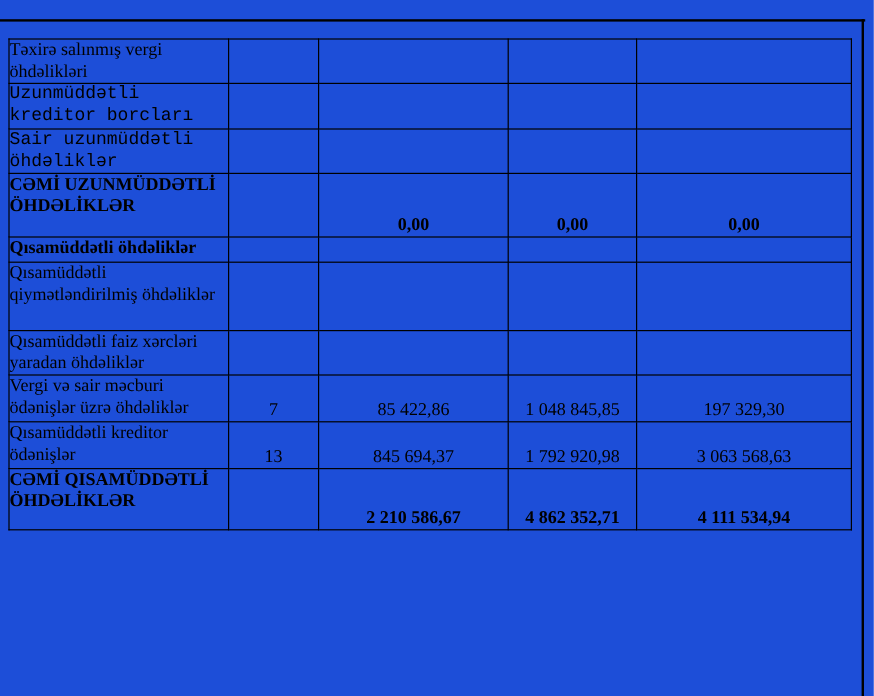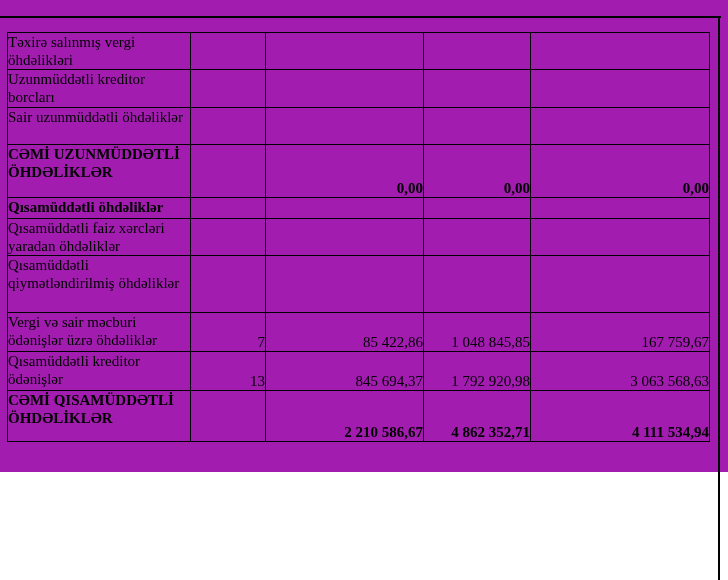--- a/index.html
+++ b/index.html
@@ -3,21 +3,21 @@
 <meta charset="utf-8">
 <style>
   html, body { margin: 0; padding: 0; }
   body {
     width: 728px; height: 580px;
     background: #ffffff;
     font-family: "Liberation Serif", "DejaVu Serif", serif;
     color: #000000;
     overflow: hidden;
   }
-  .page { position: relative; width: 728px; height: 472px; background: #a21caf; }
+  .page { position: relative; width: 728px; height: 580px; background: #1d4ed8; }
 
   .top-rule {
     position: absolute; left: 0; top: 16px;
     width: 721px; height: 2px; background: #000;
   }
   .right-rule {
     position: absolute; left: 718px; top: 16px;
     width: 2px; height: 564px; background: #000;
   }
 
@@ -36,21 +36,21 @@
   }
   
   td.no-top { border-top: none; }
 
   td.lbl {
     text-align: left;
     vertical-align: top;
     padding: 1px 12px 2px 5px;
   }
   td.note, td.val {
-    text-align: right;
+    text-align: center;
     vertical-align: bottom;
     padding: 0 2px 3px 2px;
     white-space: nowrap;
   }
   tr.bold td { font-weight: bold; margin-left: 32px; }
 
   col.c-label { width: 183px; }
   col.c-note  { width: 75px; }
   col.c-v1    { width: 158px; }
   col.c-v2    { width: 107px; }
@@ -73,68 +73,68 @@
         <col class="c-v3">
     </colgroup>
     <tbody>
       <tr style="height:37px;">
         <td class="lbl">Təxirə salınmış vergi öhdəlikləri</td>
         <td class="note no-top"></td>
         <td class="val no-top"></td>
         <td class="val no-top"></td>
         <td class="val no-top"></td>
       </tr>
-      <tr style="height:38px;">
+      <tr style="height:38px;font-family:Liberation Mono, monospace;">
         <td class="lbl">Uzunmüddətli kreditor borcları</td>
         <td class="note"></td>
         <td class="val"></td>
         <td class="val"></td>
         <td class="val"></td>
       </tr>
-      <tr style="height:37px;">
+      <tr style="height:37px;font-family:Liberation Mono, monospace;">
         <td class="lbl">Sair uzunmüddətli öhdəliklər</td>
         <td class="note"></td>
         <td class="val"></td>
         <td class="val"></td>
         <td class="val"></td>
       </tr>
       <tr class="bold" style="height:53px;">
         <td class="lbl">CƏMİ UZUNMÜDDƏTLİ ÖHDƏLİKLƏR</td>
         <td class="note"></td>
         <td class="val">0,00</td>
         <td class="val">0,00</td>
         <td class="val">0,00</td>
       </tr>
       <tr class="bold" style="height:21px;">
         <td class="lbl">Qısamüddətli öhdəliklər</td>
         <td class="note"></td>
         <td class="val"></td>
         <td class="val"></td>
         <td class="val"></td>
       </tr>
-      <tr style="height:36px;">
-        <td class="lbl">Qısamüddətli faiz xərcləri yaradan öhdəliklər</td>
+      <tr style="height:57px;">
+        <td class="lbl">Qısamüddətli qiymətləndirilmiş öhdəliklər</td>
         <td class="note"></td>
         <td class="val"></td>
         <td class="val"></td>
         <td class="val"></td>
       </tr>
-      <tr style="height:57px;">
-        <td class="lbl">Qısamüddətli qiymətləndirilmiş öhdəliklər</td>
+      <tr style="height:36px;">
+        <td class="lbl">Qısamüddətli faiz xərcləri yaradan öhdəliklər</td>
         <td class="note"></td>
         <td class="val"></td>
         <td class="val"></td>
         <td class="val"></td>
       </tr>
       <tr style="height:39px;">
         <td class="lbl">Vergi və sair məcburi ödənişlər üzrə öhdəliklər</td>
         <td class="note">7</td>
         <td class="val">85 422,86</td>
         <td class="val">1 048 845,85</td>
-        <td class="val">167 759,67</td>
+        <td class="val">197 329,30</td>
       </tr>
       <tr style="height:39px;">
         <td class="lbl">Qısamüddətli kreditor ödənişlər</td>
         <td class="note">13</td>
         <td class="val">845 694,37</td>
         <td class="val">1 792 920,98</td>
         <td class="val">3 063 568,63</td>
       </tr>
       <tr class="bold" style="height:51px;">
         <td class="lbl">CƏMİ QISAMÜDDƏTLİ ÖHDƏLİKLƏR</td>

